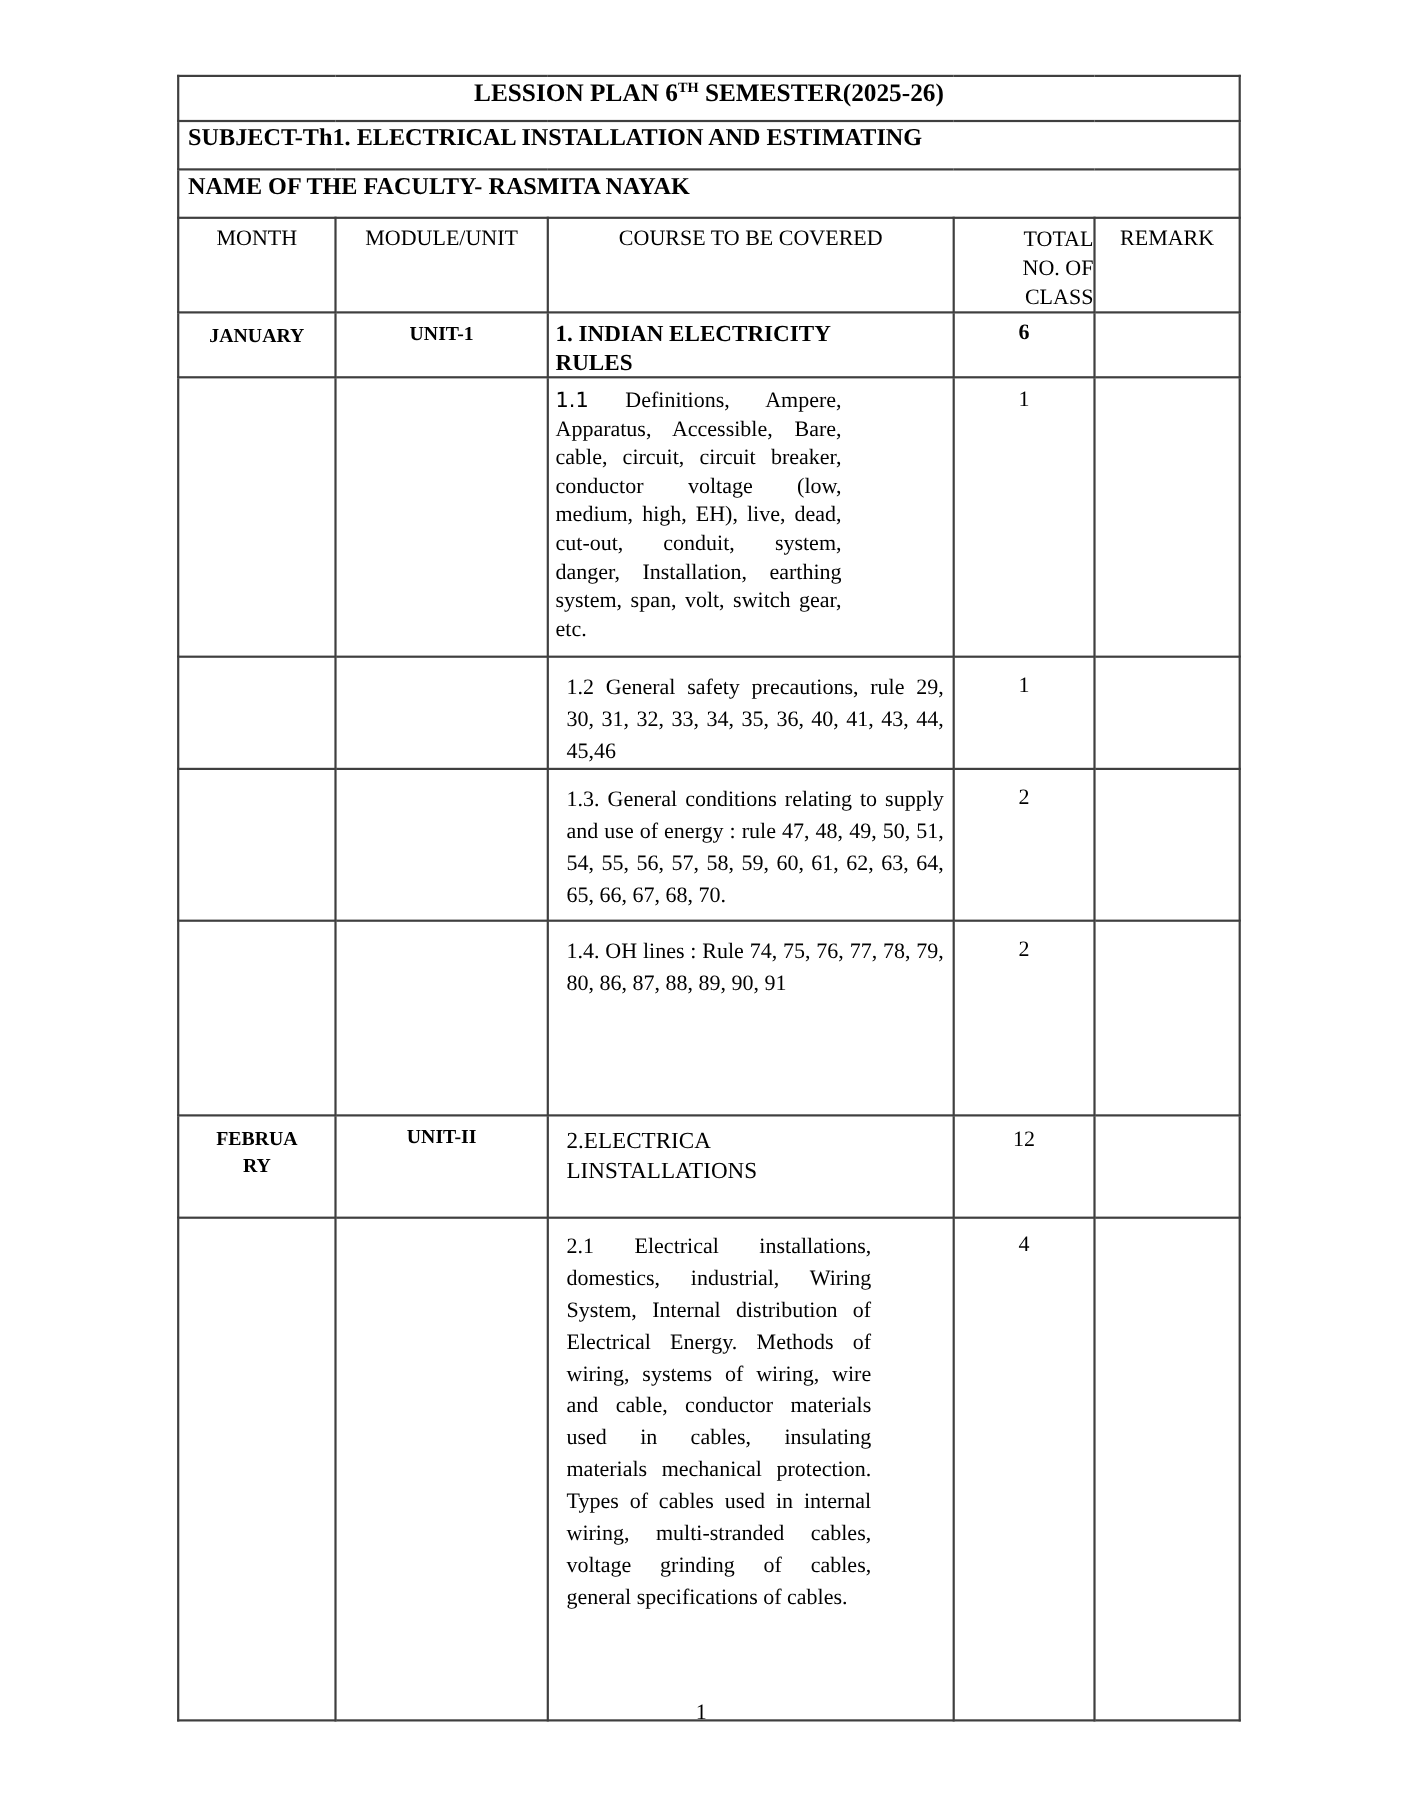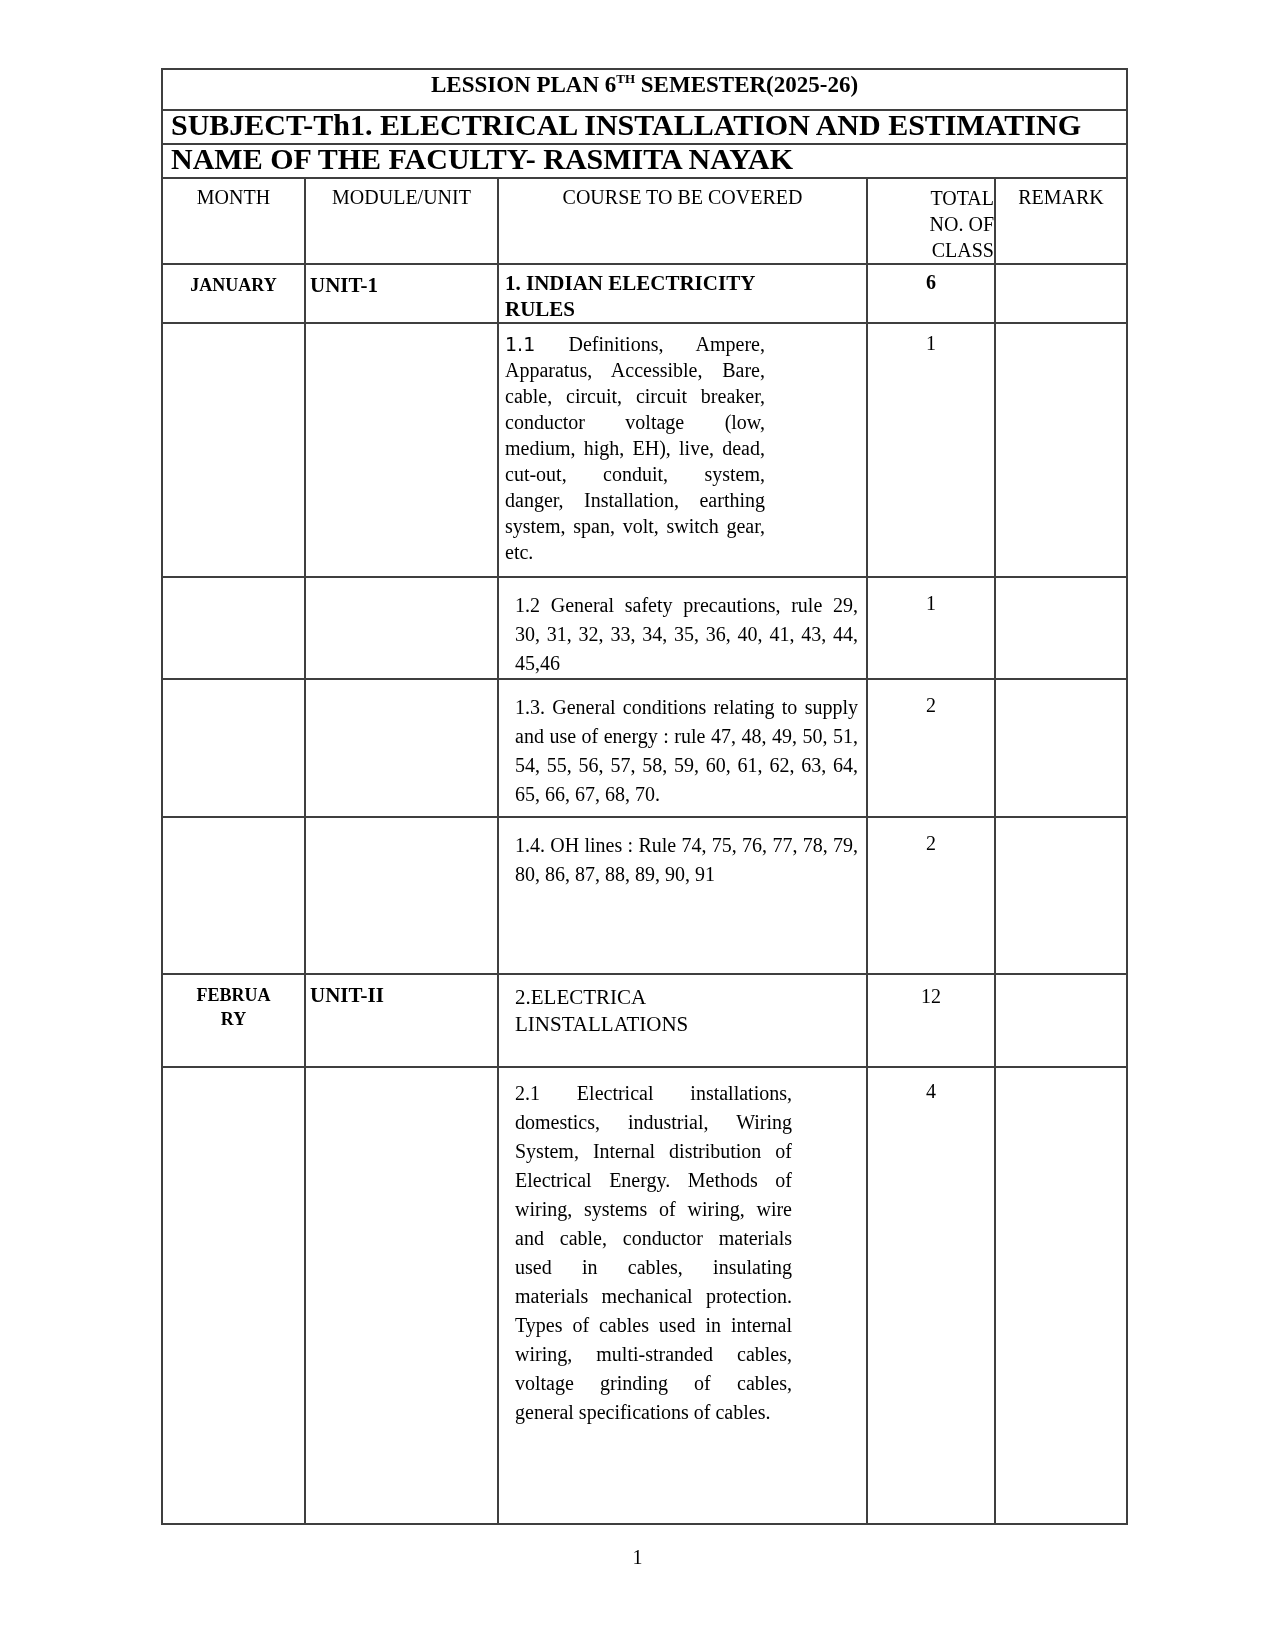--- a/index.html
+++ b/index.html
@@ -10,25 +10,25 @@
   }
   table.plan{
     position:absolute;left:161px;top:68px;width:965px;
     border-collapse:collapse;table-layout:fixed;
   }
   table.plan td{
     border:2px solid #3f3f3f;vertical-align:top;overflow:hidden;
   }
   td.title-cell{text-align:center;font-weight:bold;font-size:23px;line-height:27px;padding-top:1px;}
   td.title-cell .sup{font-size:13px;vertical-align:super;line-height:0;}
-  td.info-cell{font-weight:bold;font-size:30px;line-height:25px;padding:1px 0 6px 8px;}
+  td.info-cell{font-weight:bold;font-size:22px;line-height:25px;padding:1px 0 16px 8px;}
   td.hdr{font-size:20px;text-align:center;padding-top:6px;line-height:24px;}
   td.hdr-total{font-size:20px;text-align:right;padding:6px 0 0 16px;white-space:pre-line;line-height:26px;}
   td.c-month{text-align:center;font-weight:bold;font-size:18px;padding:8px 22px 0;white-space:pre-line;line-height:24px;}
-  td.c-unit{text-align:left;font-weight:bold;font-size:21px;padding:8px 4px 0;}
+  td.c-unit{text-align:center;font-weight:bold;font-size:18px;padding:8px 4px 0;}
   td.c-num{text-align:center;font-size:20px;}
   .bold{font-weight:bold;}
   .pt6{padding-top:6px;}.pt8{padding-top:8px;}.pt10{padding-top:10px;}.pt12{padding-top:12px;}.pt14{padding-top:14px;}
   td.course-h1{font-weight:bold;font-size:21px;line-height:26px;padding:5px 60px 0 6px;}
   td.course-h2{font-weight:normal;font-size:21px;line-height:27px;padding:9px 60px 0 16px;white-space:pre-line;}
   td.p{font-size:20px;text-align:justify;}
   td.p11{line-height:26px;padding:7px 101px 0 6px;}
   td.p12{line-height:29px;padding:13px 8px 0 16px;}
   td.p21{line-height:29px;padding:11px 74px 0 16px;}
   .sans{font-family:"DejaVu Sans", sans-serif;font-size:19px;}
@@ -97,21 +97,21 @@
   </tr>
 
   <tr style="height:138px">
     <td class="c-month"></td>
     <td class="c-unit"></td>
     <td class="p p12">1.3. General conditions relating to supply and use of energy : rule 47, 48, 49, 50, 51, 54, 55, 56, 57, 58, 59, 60, 61, 62, 63, 64, 65, 66, 67, 68, 70.</td>
     <td class="c-num pt14">2</td>
     <td></td>
   </tr>
 
-  <tr style="height:157px">
+  <tr style="height:177px">
     <td class="c-month"></td>
     <td class="c-unit"></td>
     <td class="p p12">1.4. OH lines : Rule 74, 75, 76, 77, 78, 79, 80, 86, 87, 88, 89, 90, 91</td>
     <td class="c-num pt14">2</td>
     <td></td>
   </tr>
 
   <tr style="height:93px">
     <td class="c-month">FEBRUA
 RY</td>

